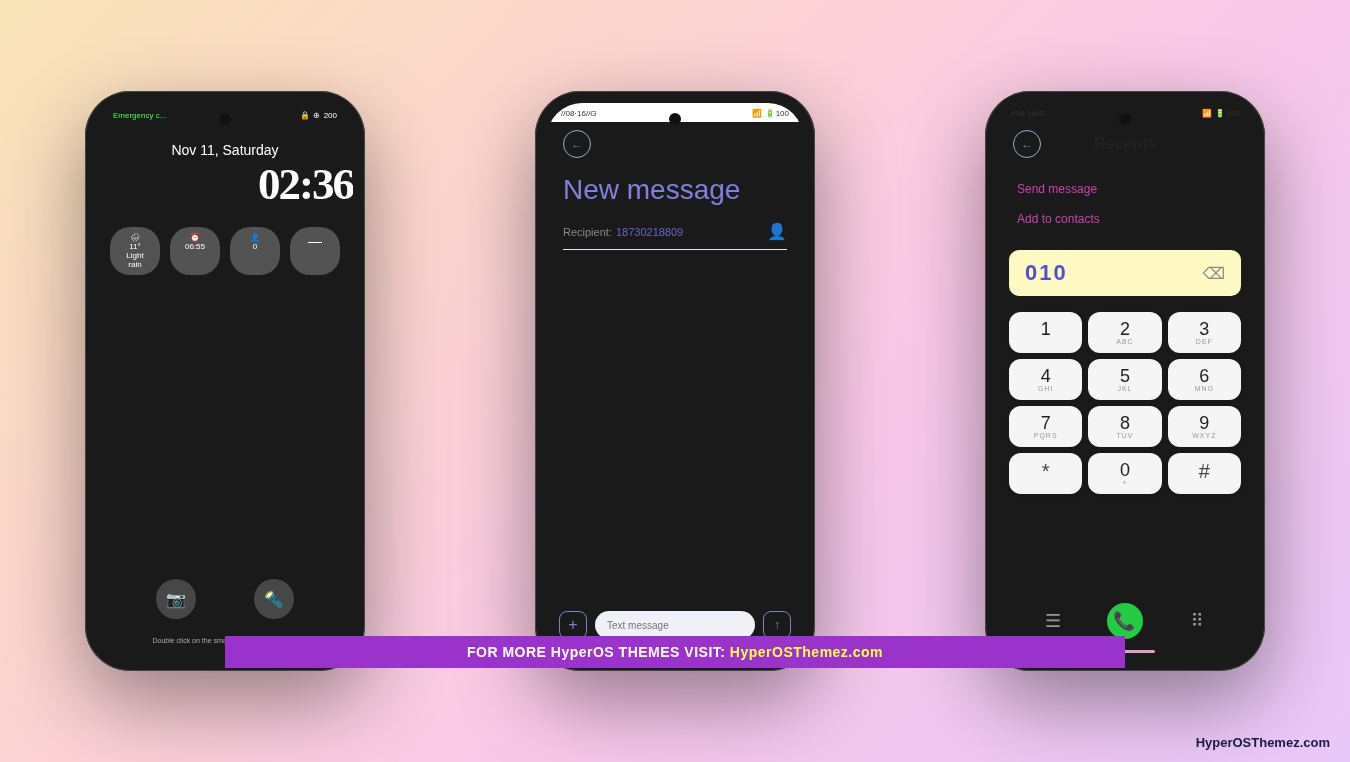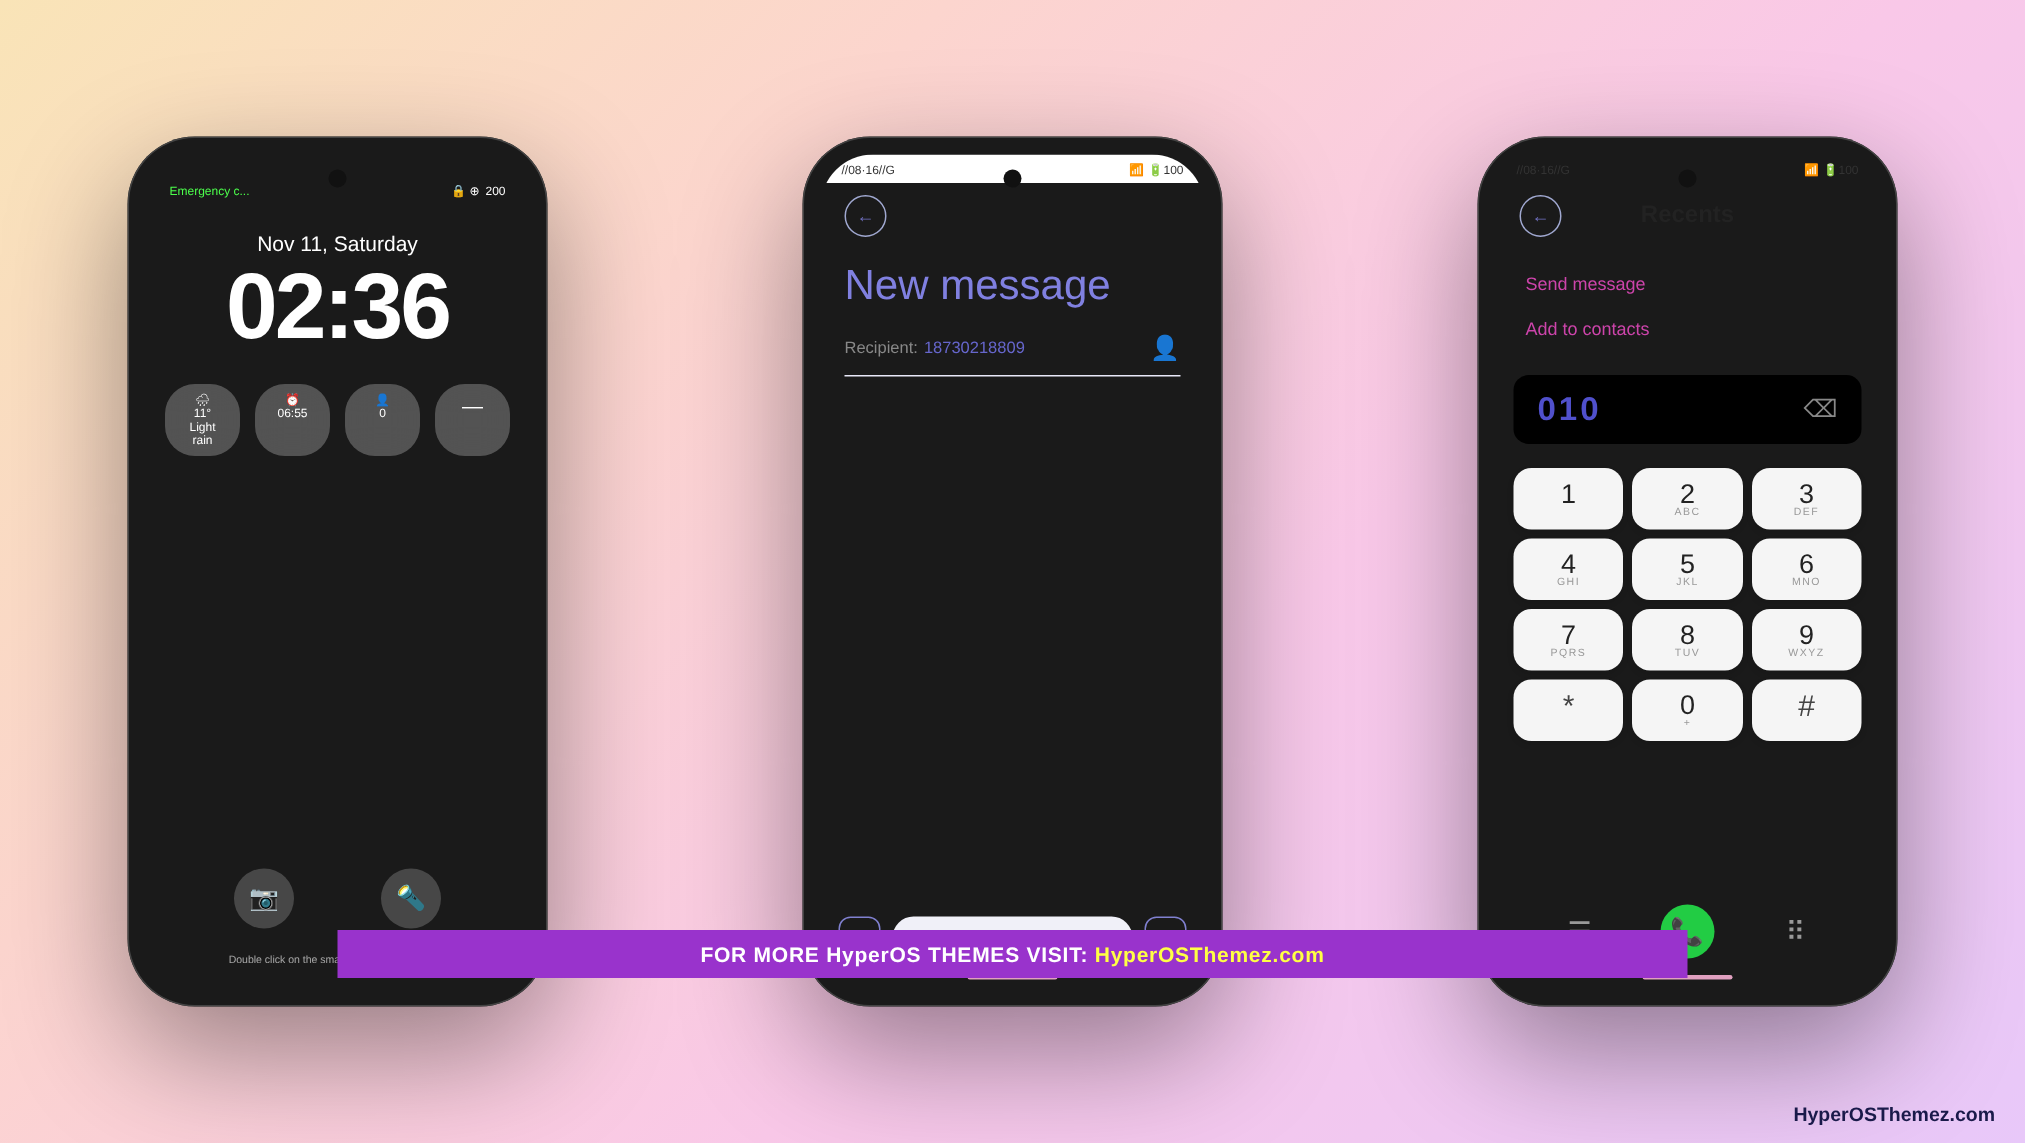--- a/index.html
+++ b/index.html
@@ -44,48 +44,48 @@
       border-radius: 50%;
       z-index: 10;
     }
     .lock-status-bar {
       display: flex;
       justify-content: space-between;
       align-items: center;
       padding: 8px 16px 4px;
       color: #fff;
       font-size: 9px;
-      margin-top: 12px;
     }
     .lock-emergency {
       color: #4cff4c;
       font-size: 8px;
     }
     .lock-status-right {
       display: flex;
       gap: 4px;
       align-items: center;
       font-size: 8px;
       color: #fff;
     }
     .lock-date {
       text-align: center;
       color: #fff;
       font-size: 14px;
       margin-top: 18px;
       font-weight: 300;
     }
     .lock-time {
-      text-align: center;
-      color: #fff;
-      font-size: 62px;
+      text-align: right;
+      color: #fff;
+      font-size: 45px;
       font-weight: 700;
       line-height: 1;
       margin-top: 4px;
       letter-spacing: -2px;
+      font-family: Liberation Serif, serif;
     }
     .lock-widgets {
       display: flex;
       justify-content: center;
       gap: 10px;
       margin-top: 20px;
       padding: 0 20px;
     }
     .lock-widget {
       background: rgba(255,255,255,0.25);
@@ -261,21 +261,21 @@
     .recents-menu {
       padding: 8px 20px;
     }
     .recents-item {
       color: #cc44aa;
       font-size: 12px;
       padding: 8px 0;
       cursor: pointer;
     }
     .dial-display {
-      background: #000000;
+      background: #fef9c3;
       margin: 8px 12px;
       border-radius: 10px;
       padding: 10px 16px;
       display: flex;
       align-items: center;
       justify-content: space-between;
     }
     .dial-number {
       font-size: 22px;
       font-weight: 600;
@@ -354,21 +354,21 @@
       transform: translateX(-50%);
       width: 60px;
       height: 3px;
       background: #e0a0c0;
       border-radius: 2px;
     }
 
     
     .watermark-banner {
       position: absolute;
-      bottom: 110px;
+      bottom: 94px;
       left: 50%;
       transform: translateX(-50%);
       background: #9933cc;
       color: #fff;
       padding: 8px 32px;
       font-size: 14px;
       font-weight: 700;
       white-space: nowrap;
       letter-spacing: 0.5px;
       z-index: 100;

